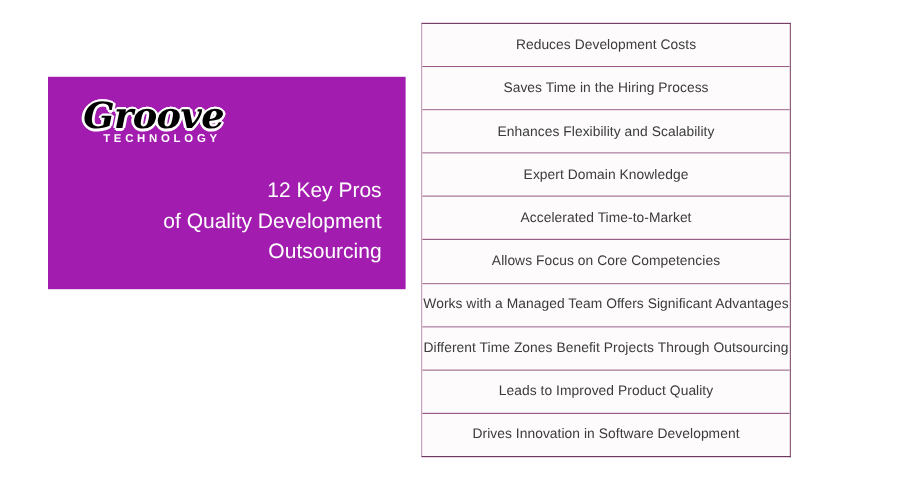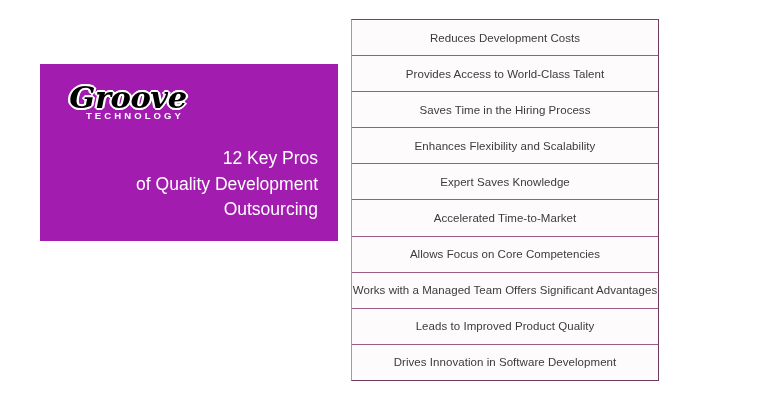--- a/index.html
+++ b/index.html
@@ -136,40 +136,40 @@
   </h1>
 
 </div>
 
 <div id="pros-table">
 
   <div class="pros-row">
     <span class="pros-row-label">Reduces Development Costs</span>
   </div>
   <div class="pros-row">
-    <span class="pros-row-label">Provides Access to World-Class Talent</span>
-  </div>
-  <div class="pros-row">
     <span class="pros-row-label">Saves Time in the Hiring Process</span>
   </div>
   <div class="pros-row">
     <span class="pros-row-label">Enhances Flexibility and Scalability</span>
   </div>
   <div class="pros-row">
-    <span class="pros-row-label">Expert Saves Knowledge</span>
+    <span class="pros-row-label">Expert Domain Knowledge</span>
   </div>
   <div class="pros-row">
     <span class="pros-row-label">Accelerated Time-to-Market</span>
   </div>
   <div class="pros-row">
     <span class="pros-row-label">Allows Focus on Core Competencies</span>
   </div>
   <div class="pros-row">
     <span class="pros-row-label">Works with a Managed Team Offers Significant Advantages</span>
   </div>
   <div class="pros-row">
+    <span class="pros-row-label">Different Time Zones Benefit Projects Through Outsourcing</span>
+  </div>
+  <div class="pros-row">
     <span class="pros-row-label">Leads to Improved Product Quality</span>
   </div>
   <div class="pros-row">
     <span class="pros-row-label">Drives Innovation in Software Development</span>
   </div>
 
 </div>
 
 </body></html>

